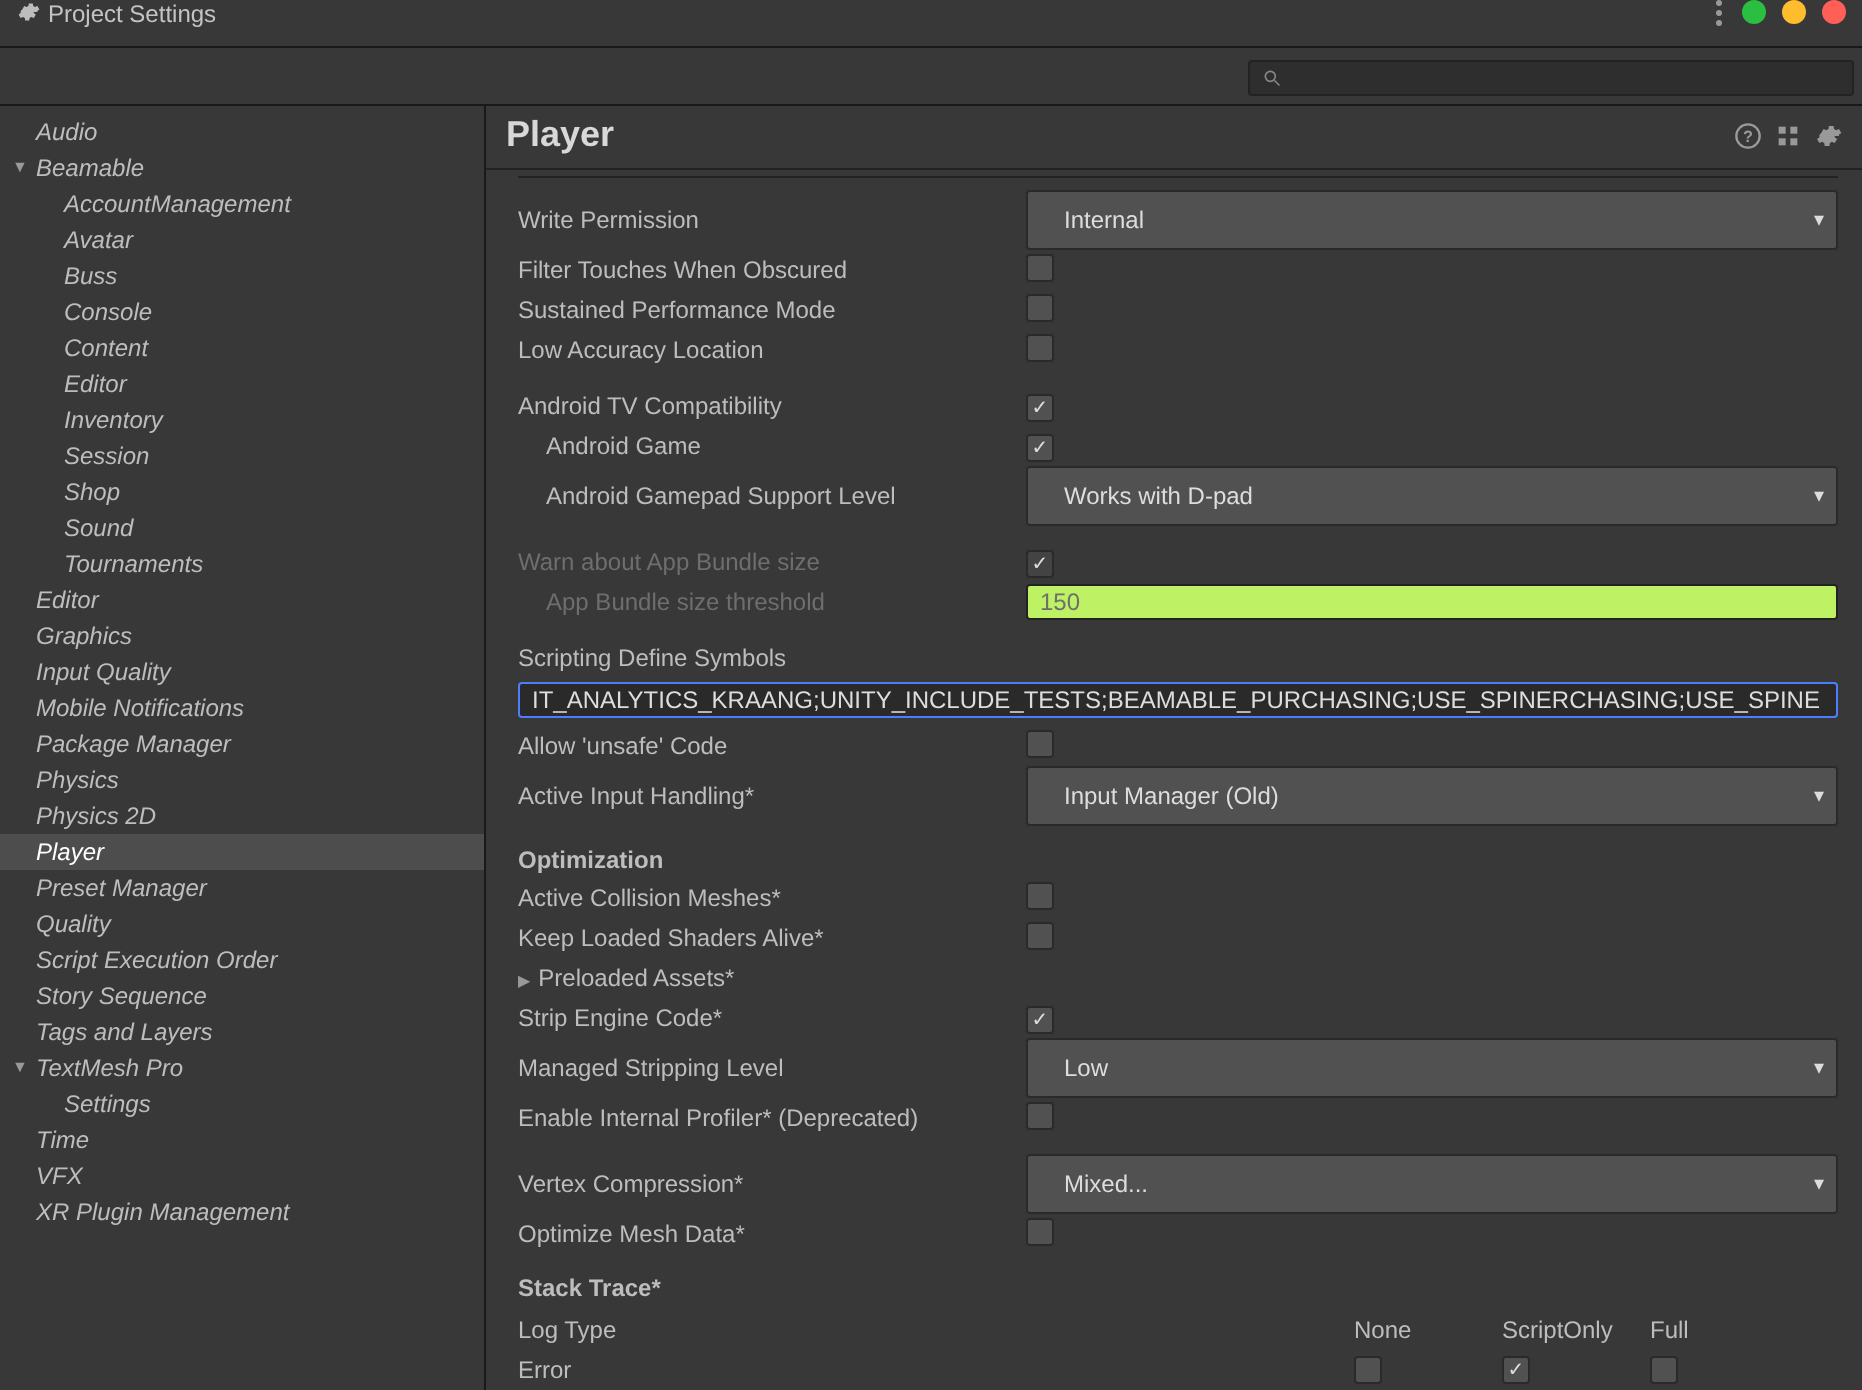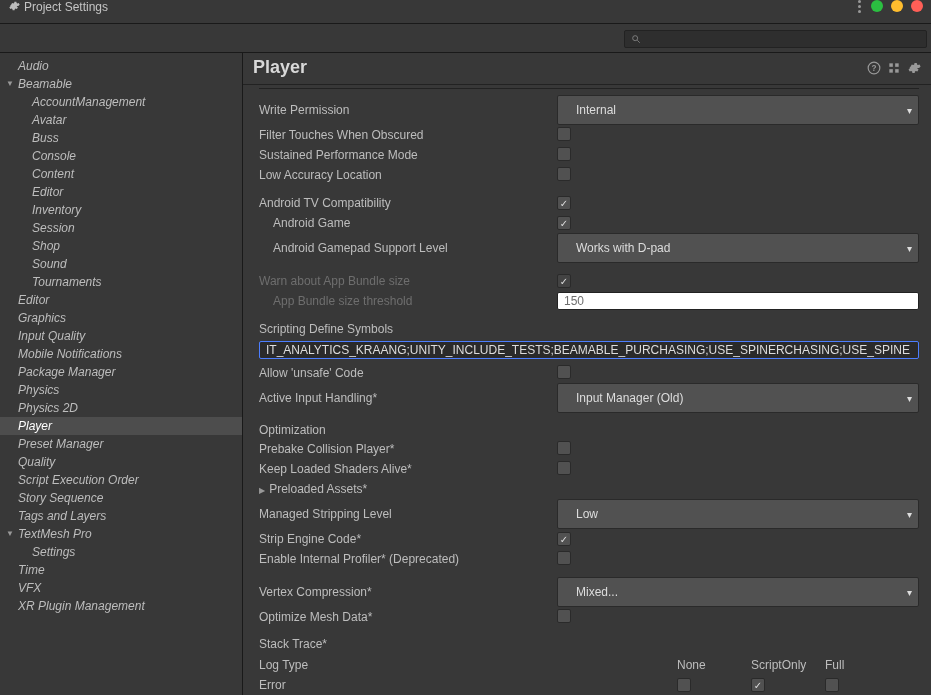--- a/index.html
+++ b/index.html
@@ -20,32 +20,32 @@
 .sidebar-item { padding: 1px 0 1px 18px; cursor: pointer; line-height: 16px; color: #bdbdbd; }
 .sidebar-item.level1 { padding-left: 32px; }
 .sidebar-item.selected { background: #4d4d4d; color: #fff; }
 .foldout { position: relative; }
 .foldout::before { content: "▼"; position: absolute; left: 6px; font-size: 8px; color: #999; }
 .main { flex: 1; display: flex; flex-direction: column; overflow: hidden; }
 .main-header { display: flex; align-items: center; padding: 4px 10px 6px 10px; border-bottom: 1px solid #222; }
 .main-header h1 { font-size: 18px; font-weight: 600; color: #d8d8d8; flex: 1; }
 .main-header .hicon { margin-left: 6px; font-size: 12px; color: #999; cursor: pointer; }
 .panel { flex: 1; overflow-y: auto; padding: 6px 12px 10px 16px; }
-.row { display: flex; align-items: center; min-height: 20px; margin-bottom: 0; gap: 44px; }
+.row { display: flex; align-items: center; min-height: 20px; margin-bottom: 0; }
 .row .label { width: 254px; padding-left: 0; color: #bdbdbd; }
 .row .label.indent1 { padding-left: 14px; }
 .row .label.disabled { color: #6e6e6e; }
 .row .control { flex: 1; }
-.section-head { font-weight: 400; color: #bdbdbd; margin-top: 10px; margin-bottom: 2px; }
+.section-head { font-weight: 700; color: #bdbdbd; margin-top: 10px; margin-bottom: 2px; }
 .checkbox { width: 14px; height: 14px; background: #515151; border: 1px solid #2a2a2a; border-radius: 2px; display: inline-flex; align-items: center; justify-content: center; font-size: 10px; color: #ddd; }
 .checkbox.disabled { background: #434343; }
 .checkbox.checked::after { content: "✓"; }
 .dropdown { background: #515151; border: 1px solid #2a2a2a; border-radius: 2px; height: 30px; display: flex; align-items: center; padding: 0 18px; color: #ddd; position: relative; cursor: pointer; }
 .dropdown::after { content: "▾"; position: absolute; right: 6px; font-size: 10px; }
-.textfield { background: #ffffff; border: 1px solid #222; border-radius: 2px; height: 18px; display: flex; align-items: center; padding: 0 6px; color: #aaa; width: 100%; }
+.textfield { background: #bef264; border: 1px solid #222; border-radius: 2px; height: 18px; display: flex; align-items: center; padding: 0 6px; color: #aaa; width: 100%; }
 .textfield.focused { border-color: #4c7eff; background: #2a2a2a; color: #ddd; overflow: hidden; white-space: nowrap; }
 .textfield.disabled { color: #6e6e6e; }
 .fullwidth-input { margin: 2px 0 4px 0; }
 .spacer-row { height: 8px; }
 .preloaded-row .tri { font-size: 8px; color: #999; margin-right: 4px; }
 .stack-table { margin-top: 4px; }
 .stack-header, .stack-row { display: flex; align-items: center; min-height: 20px; }
 .stack-col-label { width: 418px; }
 .stack-col { width: 74px; display: flex; justify-content: flex-start; align-items: center; }
 .stack-col-head { width: 74px; color: #bdbdbd; }
@@ -206,39 +206,39 @@
       </div>
       <div class="row">
         <div class="label">Active Input Handling*</div>
         <div class="control">
             <div class="dropdown">Input Manager (Old)</div>
           </div>
       </div>
 
       <div class="section-head">Optimization</div>
       <div class="row">
-        <div class="label">Prebake Collision Player*</div>
+        <div class="label">Active Collision Meshes*</div>
         <div class="control"><span class="checkbox"></span></div>
       </div>
       <div class="row">
         <div class="label">Keep Loaded Shaders Alive*</div>
         <div class="control"><span class="checkbox"></span></div>
       </div>
       <div class="row preloaded-row">
         <div class="label"><span class="tri">▶</span><span>Preloaded Assets*</span></div>
       </div>
       <div class="row">
-        <div class="label">Managed Stripping Level</div>
-        <div class="control">
-            <div class="dropdown">Low</div>
-          </div>
-      </div>
-      <div class="row">
         <div class="label">Strip Engine Code*</div>
         <div class="control"><span class="checkbox checked"></span></div>
+      </div>
+      <div class="row">
+        <div class="label">Managed Stripping Level</div>
+        <div class="control">
+            <div class="dropdown">Low</div>
+          </div>
       </div>
       <div class="row">
         <div class="label">Enable Internal Profiler* (Deprecated)</div>
         <div class="control"><span class="checkbox"></span></div>
       </div>
 
       <div class="spacer-row"></div>
       <div class="row">
         <div class="label">Vertex Compression*</div>
         <div class="control">

